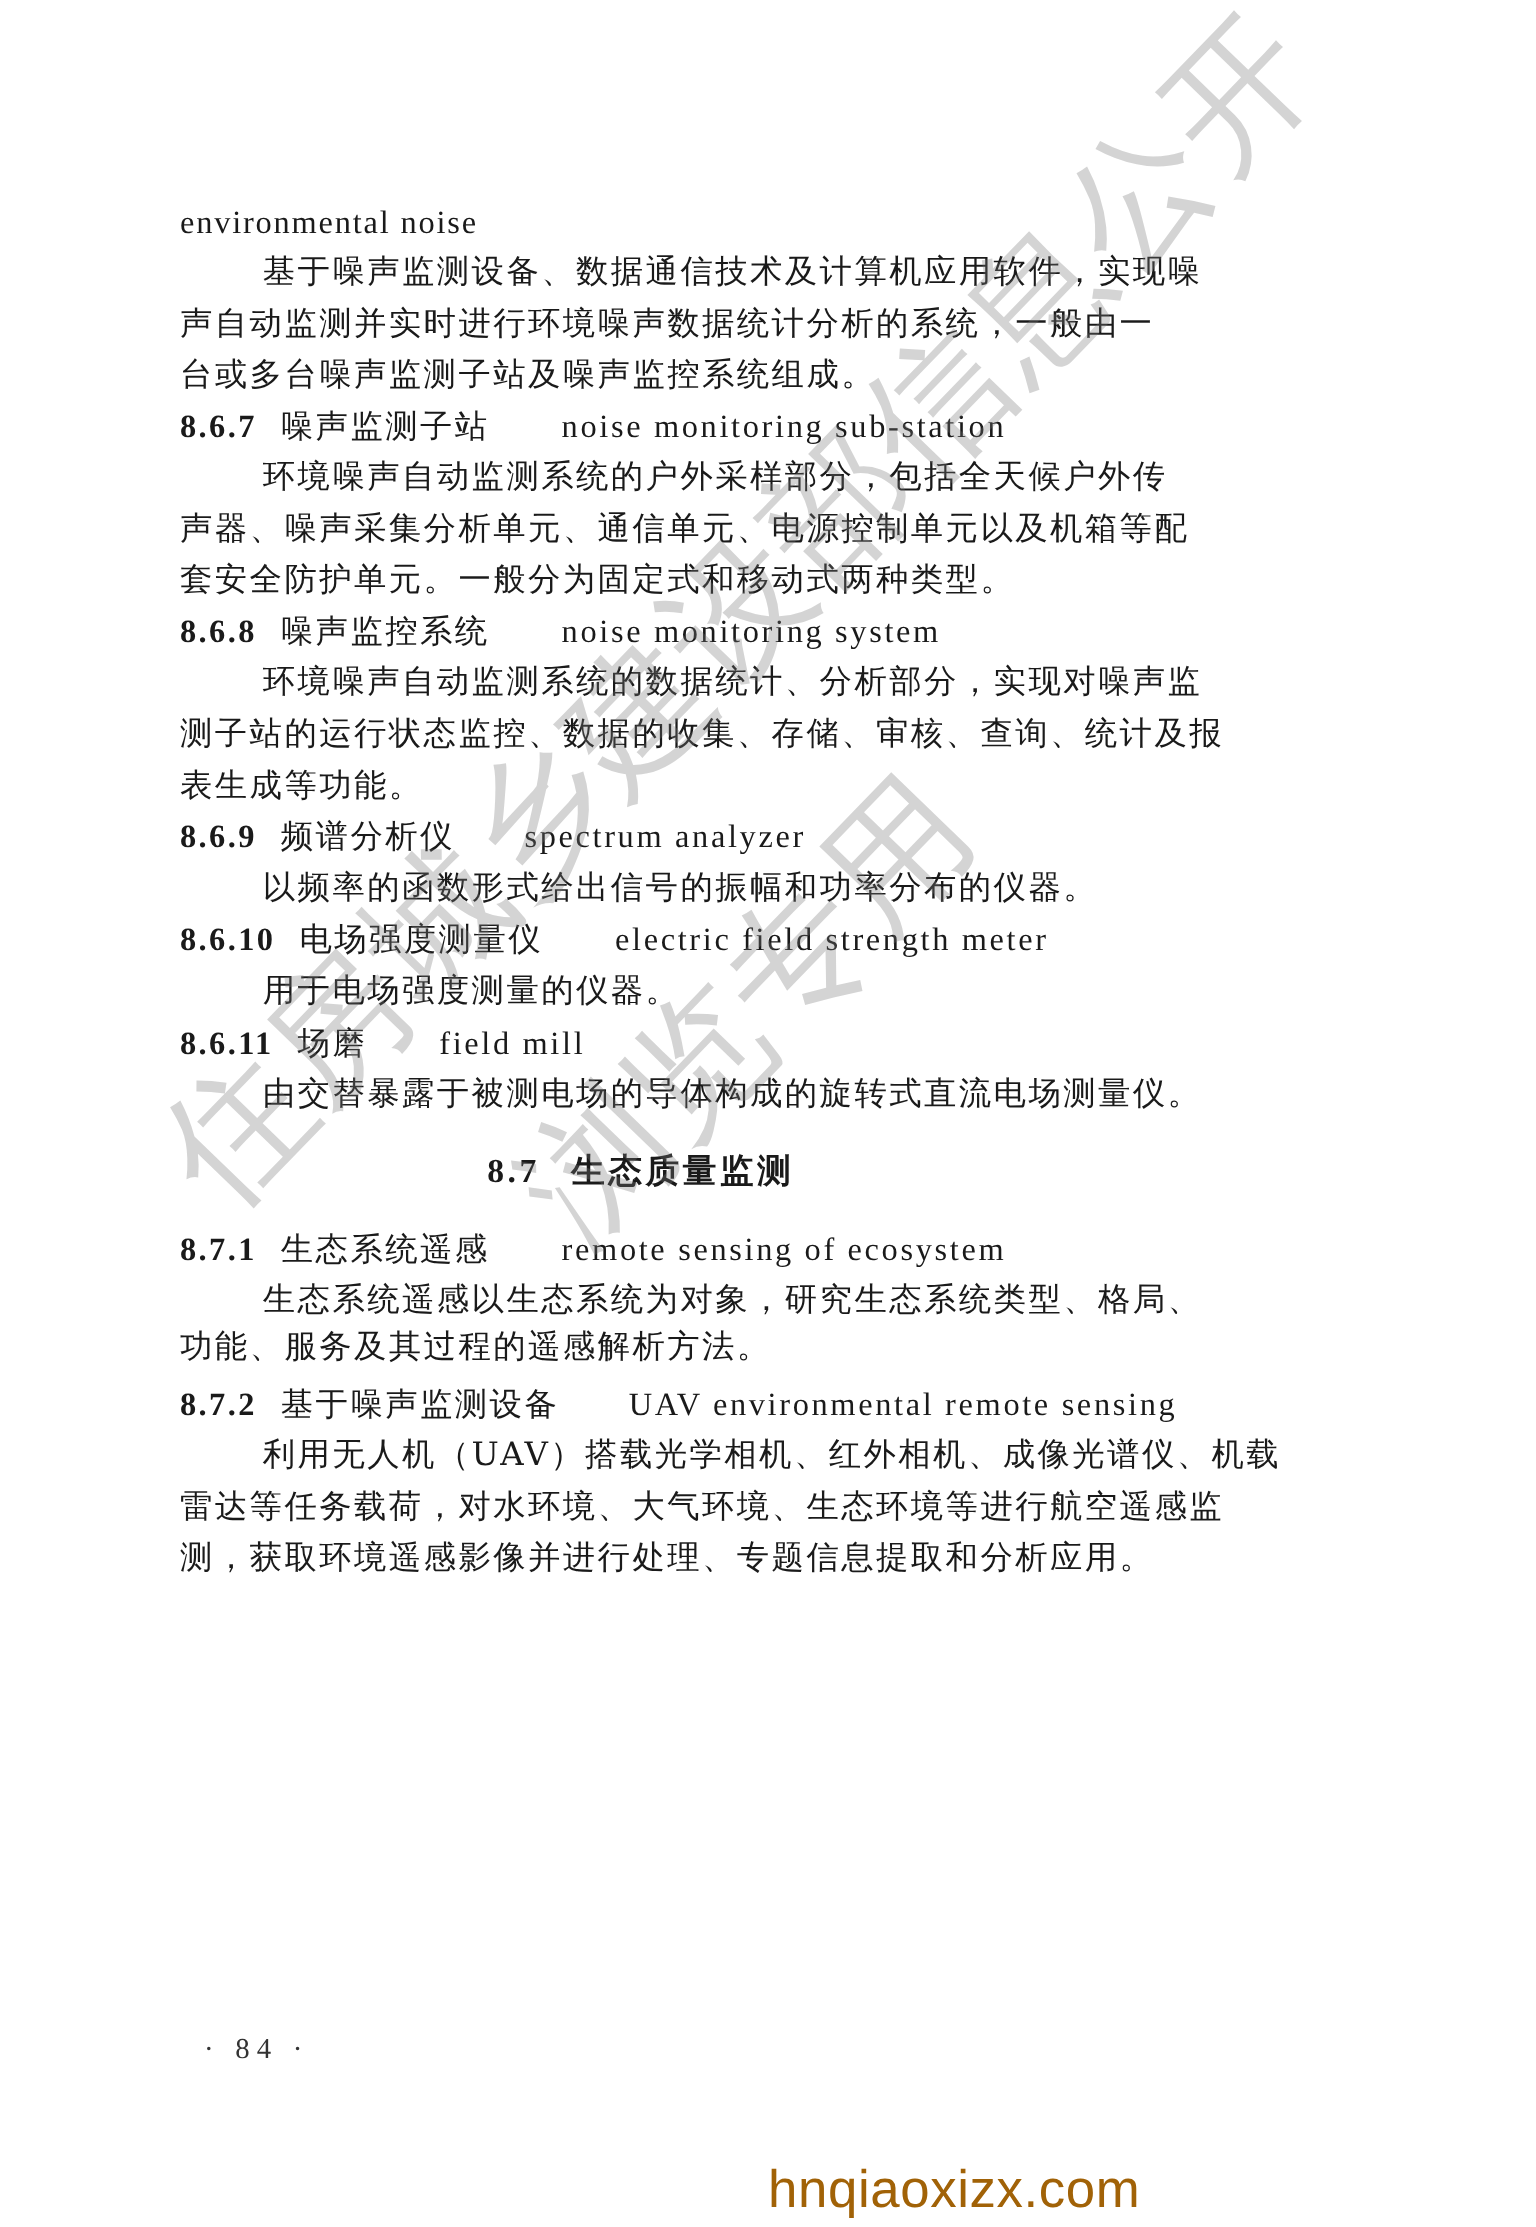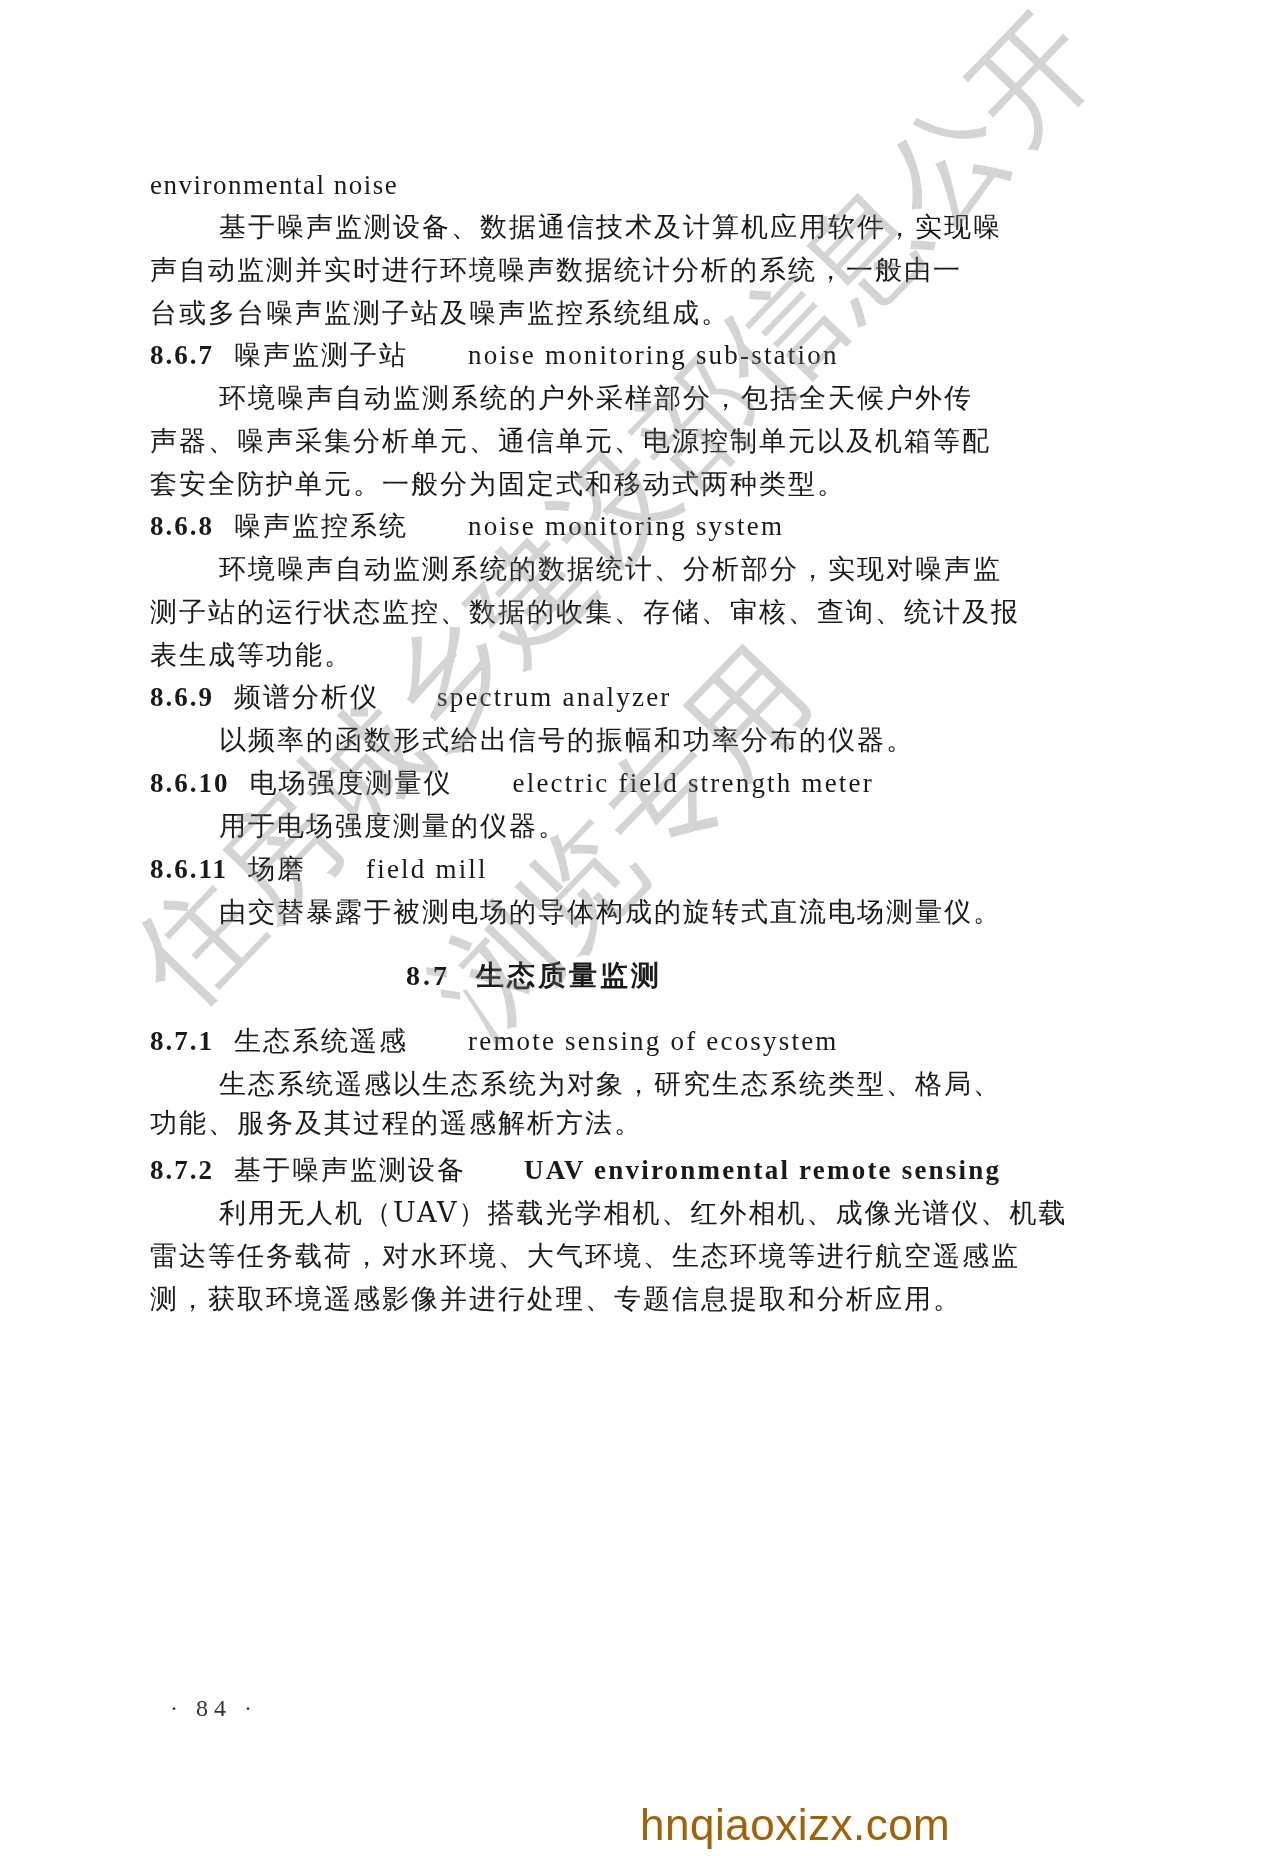--- a/index.html
+++ b/index.html
@@ -62,21 +62,21 @@
     <span class="num">8.7</span><span>生态质量监测</span>
   </div>
 
   <div class="line term" style="top:1024px;">
     <span class="num">8.7.1</span><span class="zh">生态系统遥感</span><span class="en" style="margin-left:60px;">remote sensing of ecosystem</span>
   </div>
   <div class="line indent" style="top:1067px;">生态系统遥感以生态系统为对象，研究生态系统类型、格局、</div>
   <div class="line" style="top:1106px;">功能、服务及其过程的遥感解析方法。</div>
 
   <div class="line term" style="top:1153px;">
-    <span class="num">8.7.2</span><span class="zh">基于噪声监测设备</span><span class="en" style="margin-left:58px;font-weight:bold;">UAV environmental remote sensing</span>
+    <span class="num">8.7.2</span><span class="zh">基于噪声监测设备</span><span class="en" style="margin-left:58px;">UAV environmental remote sensing</span>
   </div>
   <div class="line indent" style="top:1196px;">利用无人机（UAV）搭载光学相机、红外相机、成像光谱仪、机载</div>
   <div class="line" style="top:1239px;">雷达等任务载荷，对水环境、大气环境、生态环境等进行航空遥感监</div>
   <div class="line" style="top:1282px;">测，获取环境遥感影像并进行处理、专题信息提取和分析应用。</div>
 
   <div class="page-num">· 84 ·</div>
 
   <div class="site-mark">hnqiaoxizx.com</div>
 
   <div class="watermark" style="left:215px; top:880px; transform:rotate(-46deg);">住房城乡建设部信息公开</div>

